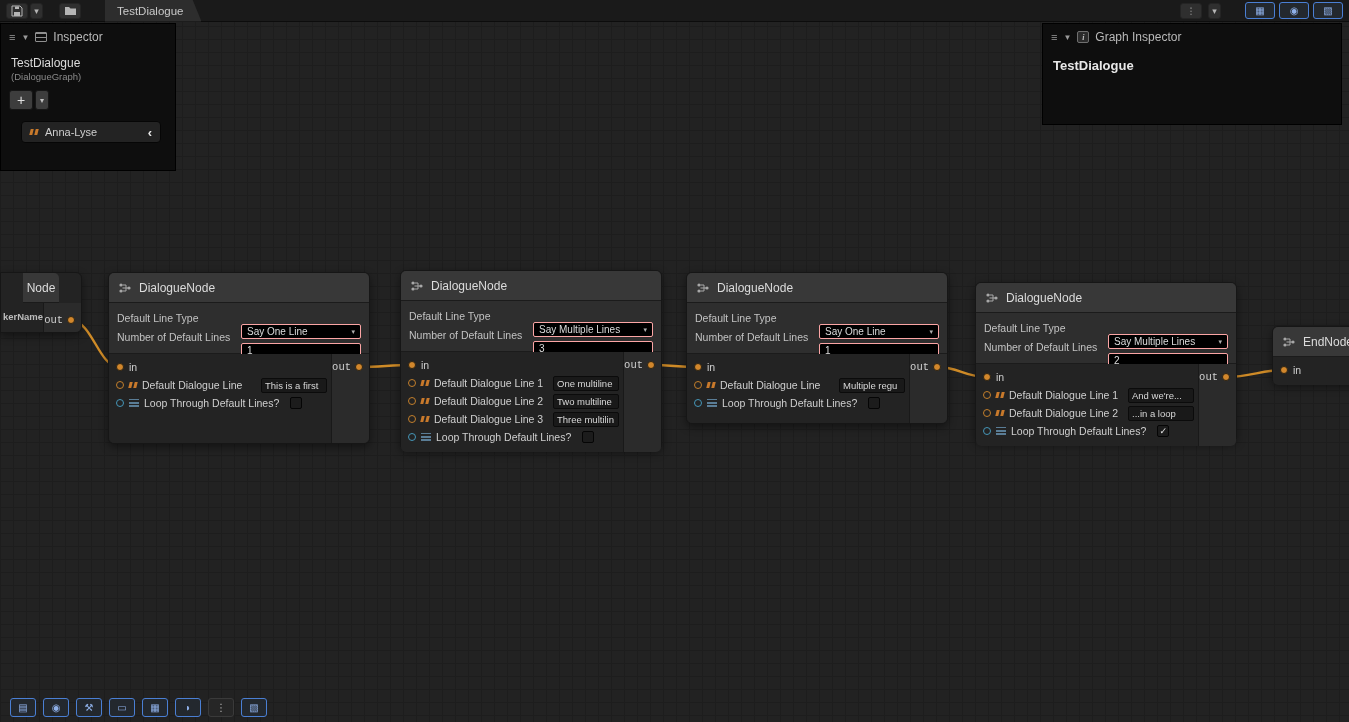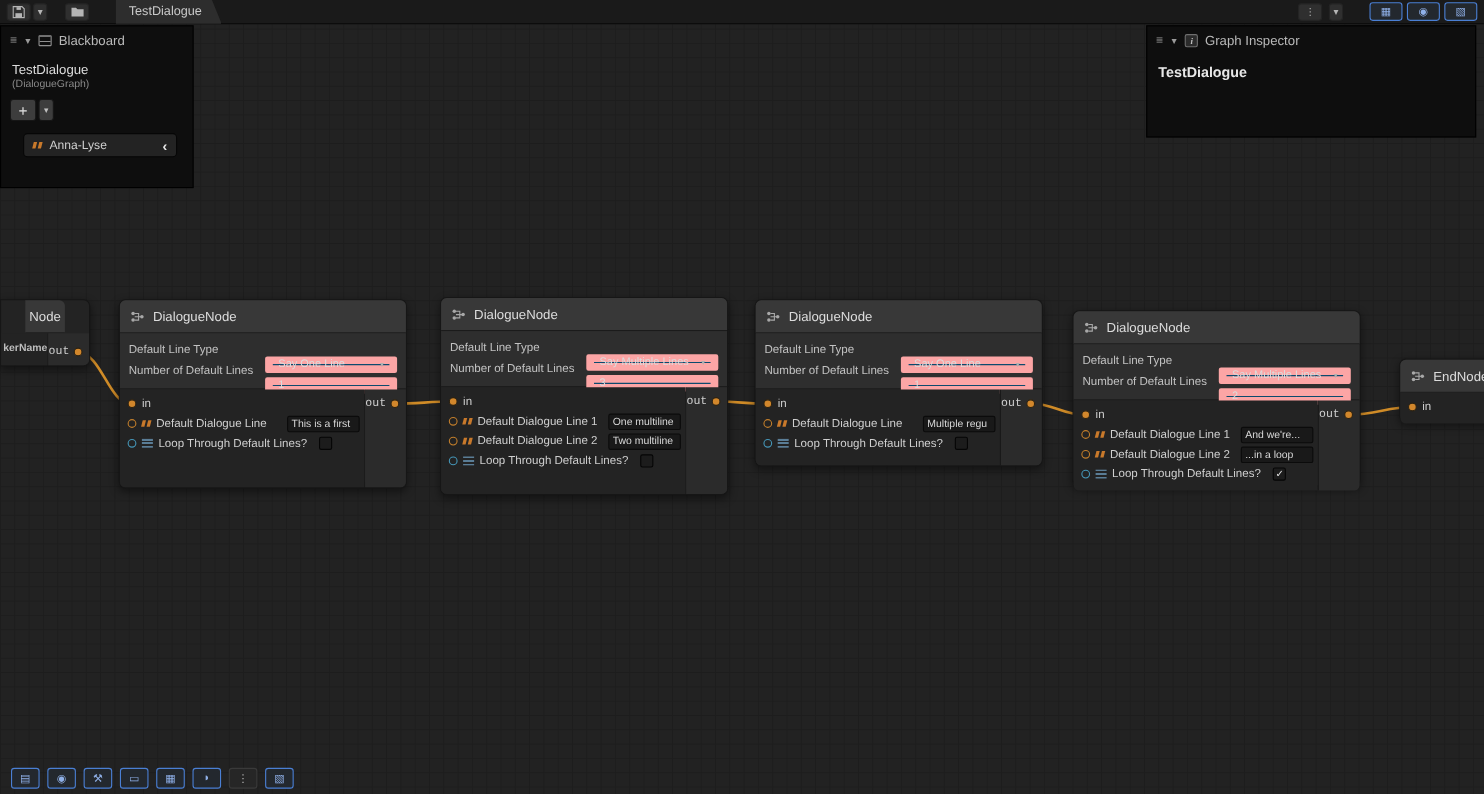--- a/index.html
+++ b/index.html
@@ -62,21 +62,21 @@
 
   
   .node { position:absolute; z-index:2; background:#232323; border:1px solid #161616; border-radius:6px;
     box-shadow:0 3px 8px rgba(0,0,0,.45); display:flex; flex-direction:column; }
   .node-title { height:30px; flex:0 0 30px; background:#383838; border-bottom:1px solid #1b1b1b;
     border-radius:5px 5px 0 0; display:flex; align-items:center; gap:7px; padding:0 9px;
     color:#dcdcdc; font-size:12px; }
   .node-props { background:#2e2e2e; border-bottom:1px solid #1b1b1b; padding:5px 8px 7px; }
   .prop-row { display:flex; align-items:center; height:19px; }
   .prop-label { flex:0 0 124px; color:#c2c2c2; font-size:10.5px; }
-  .control { width:128px; height:15px; background:#0c4a6e; border:7px solid #fca5a5; border-radius:2px;
+  .control { width:128px; height:15px; background:#000000; border:1px solid #fca5a5; border-radius:2px;
     color:#dcdcdc; font-size:10px; padding:0 5px; display:flex; align-items:center;margin-top:28px; }
   .control .dd-arrow { margin-left:auto; color:#b0b0b0; font-size:7px; }
   .node-body { flex:1; display:flex; align-items:stretch; }
   .in-col { flex:1; background:#232323; border-radius:0 0 0 5px; padding:4px 0 6px; }
   .out-col { width:38px; background:#2b2b2b; border-left:1px solid #191919; border-radius:0 0 5px 0;
     padding:4px 6px 0 0; display:flex; flex-direction:column; align-items:flex-end;font-family:Liberation Mono, monospace; }
   .port-row { height:18px; display:flex; align-items:center; gap:5px; padding:0 2px 0 7px;
     color:#cfcfcf; font-size:10.5px; }
   .out-row { height:18px; display:flex; align-items:center; gap:4px; color:#cfcfcf; font-size:10.5px; }
   .dot { width:8px; height:8px; border-radius:50%; flex:0 0 8px; }
@@ -234,20 +234,26 @@
           <span>Default Dialogue Line 1</span>
           <div class="mini-field">One multiline</div>
         </div>
         <div class="port-row">
           <span class="dot str"></span>
           <span class="quote-icon"></span>
           <span>Default Dialogue Line 2</span>
           <div class="mini-field">Two multiline</div>
         </div>
         <div class="port-row">
+          <span class="dot str"></span>
+          <span class="quote-icon"></span>
+          <span>Default Dialogue Line 3</span>
+          <div class="mini-field">Three multilin</div>
+        </div>
+        <div class="port-row">
           <span class="dot bool"></span>
           <span class="stack-icon"></span>
           <span>Loop Through Default Lines?</span>
           <span class="checkbox"></span>
         </div>
       </div>
       <div class="out-col">
         <div class="out-row">
           <span>out</span>
           <span class="dot exec"></span>
@@ -427,21 +433,21 @@
       <span>▧</span>
     </div>
   </div>
 </div>
 
 <div class="panel" id="blackboard">
   <div class="panel-header">
     <span class="ph-glyph">≡</span>
     <span class="ph-arrow">▼</span>
     <span class="bb-icon"></span>
-    <span class="ph-title">Blackboard</span>
+    <span class="ph-title">Inspector</span>
   </div>
   <div class="bb-name">TestDialogue</div>
   <div class="bb-type">(DialogueGraph)</div>
   <div class="bb-addrow">
     <div class="bb-add">
       <span>+</span>
     </div>
     <div class="bb-add-dd">
       <span>▾</span>
     </div>

